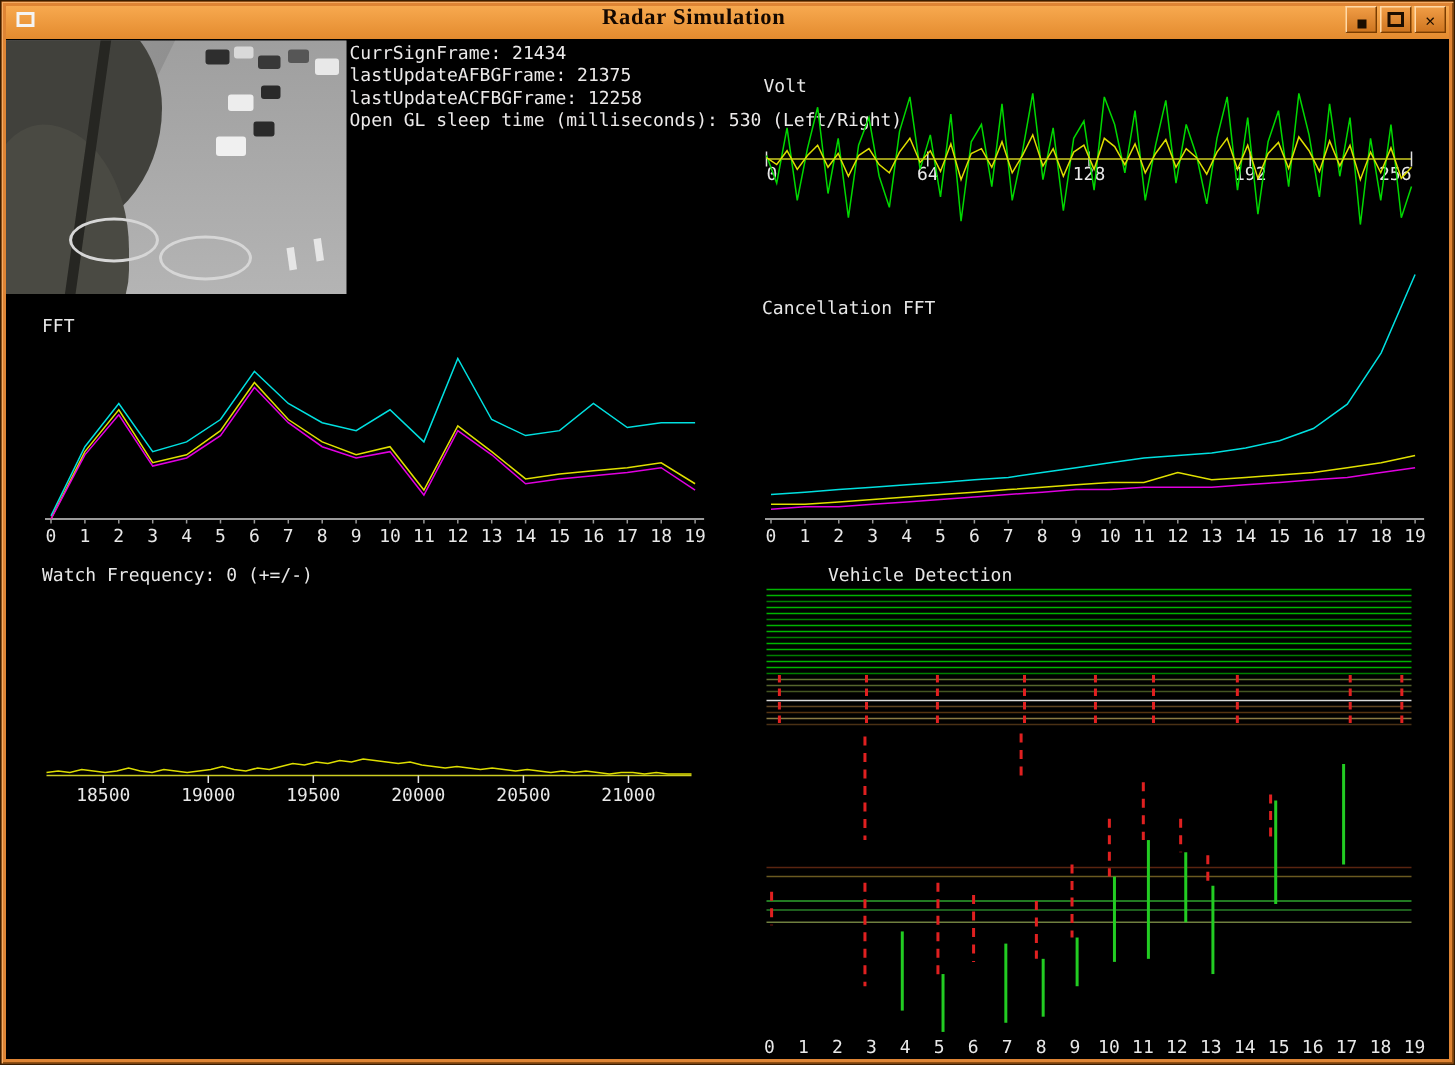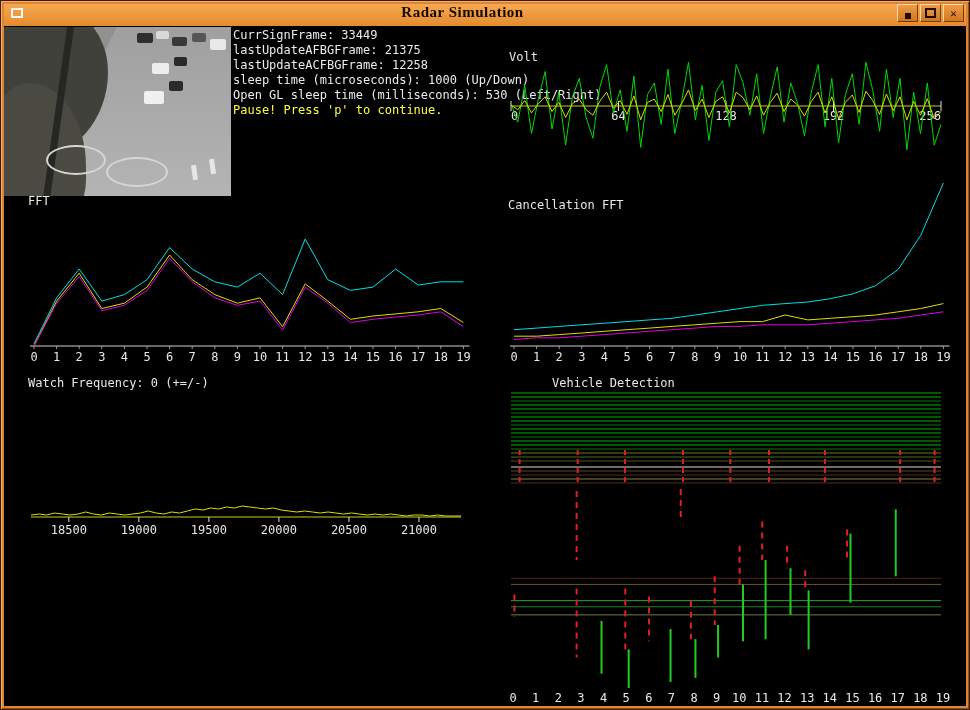--- a/index.html
+++ b/index.html
@@ -106,30 +106,28 @@
       <div class="car" style="left:148px;top:36px;width:17px;height:11px;background:#ededed;"></div>
       <div class="car" style="left:165px;top:54px;width:14px;height:10px;background:#2a2a2a;"></div>
       <div class="car" style="left:140px;top:64px;width:20px;height:13px;background:#f0f0f0;"></div>
       <div class="cam-circle" style="left:42px;top:118px;width:60px;height:30px;"></div>
       <div class="cam-circle" style="left:102px;top:130px;width:62px;height:30px;"></div>
       <div class="cam-lane" style="left:188px;top:138px;width:5px;height:15px;transform:rotate(-8deg);"></div>
       <div class="cam-lane" style="left:206px;top:132px;width:5px;height:15px;transform:rotate(-8deg);"></div>
     </div>
 
     <div class="status">
-      <div>CurrSignFrame: 33449</div>
+      <div>CurrSignFrame: 21434</div>
       <div>lastUpdateAFBGFrame: 21375</div>
       <div>lastUpdateACFBGFrame: 12258</div>
-      <div>sleep time (microseconds): 1000 (Up/Down)</div>
       <div>Open GL sleep time (milliseconds): 530 (Left/Right)</div>
-      <div class="pause">Pause! Press 'p' to continue.</div>
     </div>
 
     <div class="mono-label" style="left:505px;top:24px;">Volt</div>
-    <div class="mono-label" style="left:24px;top:168px;">FFT</div>
+    <div class="mono-label" style="left:24px;top:184px;">FFT</div>
     <div class="mono-label" style="left:504px;top:172px;text-align:right;">Cancellation FFT</div>
     <div class="mono-label" style="left:24px;top:350px;">Watch Frequency: 0 (+=/-)</div>
     <div class="mono-label" style="left:504px;top:350px;margin-left:44px;">Vehicle Detection</div>
 
     <svg id="volt-chart" class="abs" style="left:502px;top:30px;" width="440" height="110">
         <line x1="5" y1="50" x2="435" y2="50" stroke="#cccc22"></line>
         <line x1="5" y1="45" x2="5" y2="55" stroke="#e0e0e0"></line>
         <text x="5" y="64" text-anchor="start" fill="#e8e8e8" font-size="12" font-family="DejaVu Sans Mono, monospace">0</text>
         <line x1="112.5" y1="45" x2="112.5" y2="55" stroke="#e0e0e0"></line>
         <text x="112.5" y="64" text-anchor="middle" fill="#e8e8e8" font-size="12" font-family="DejaVu Sans Mono, monospace">64</text>

